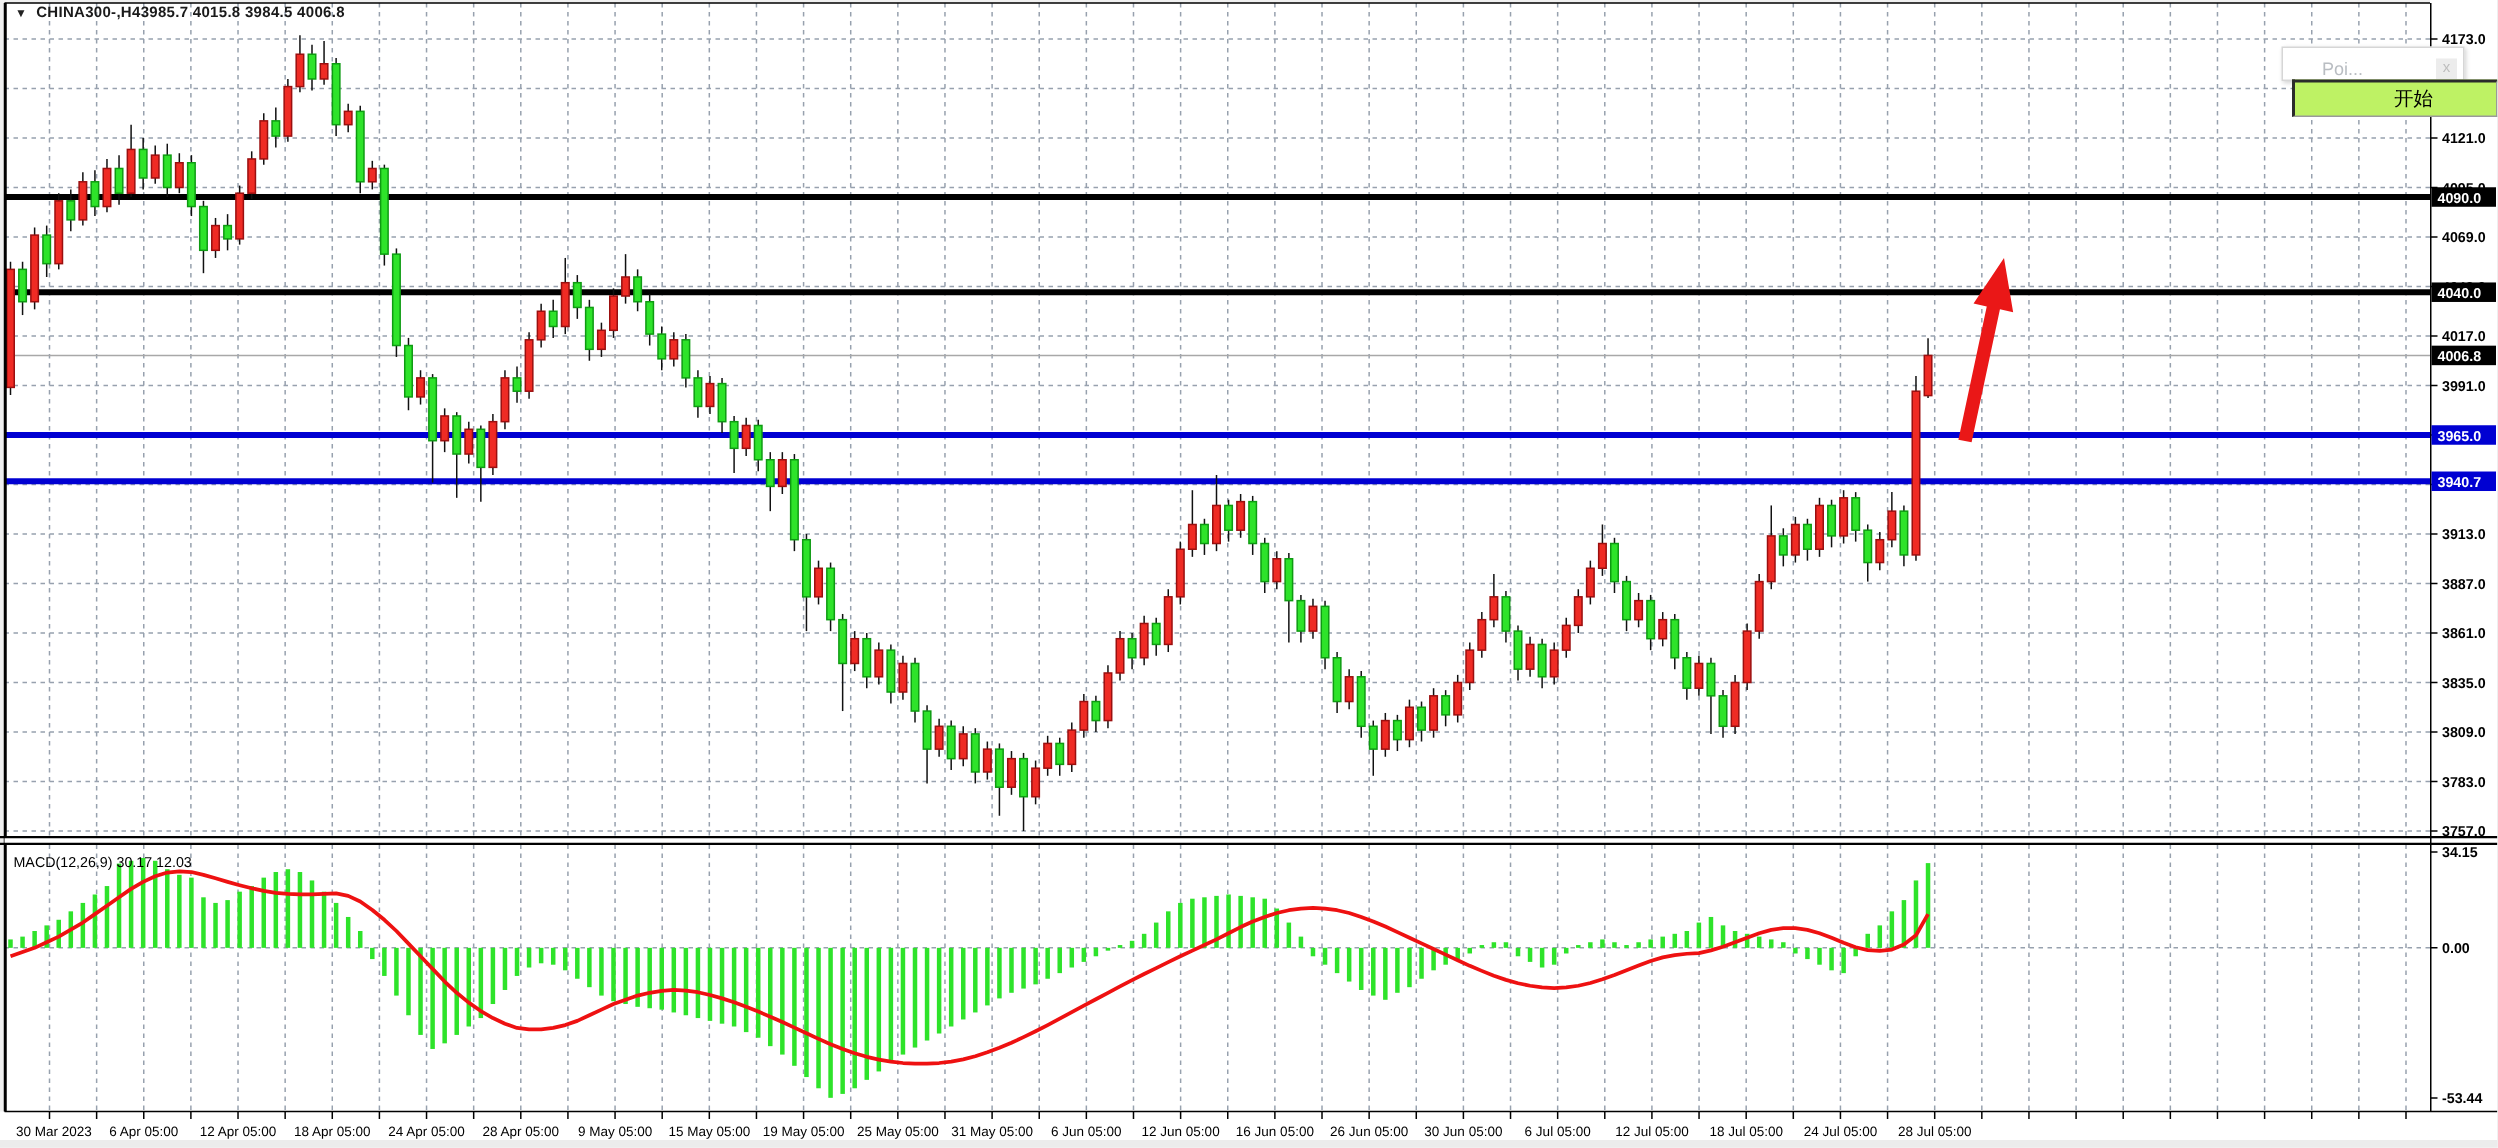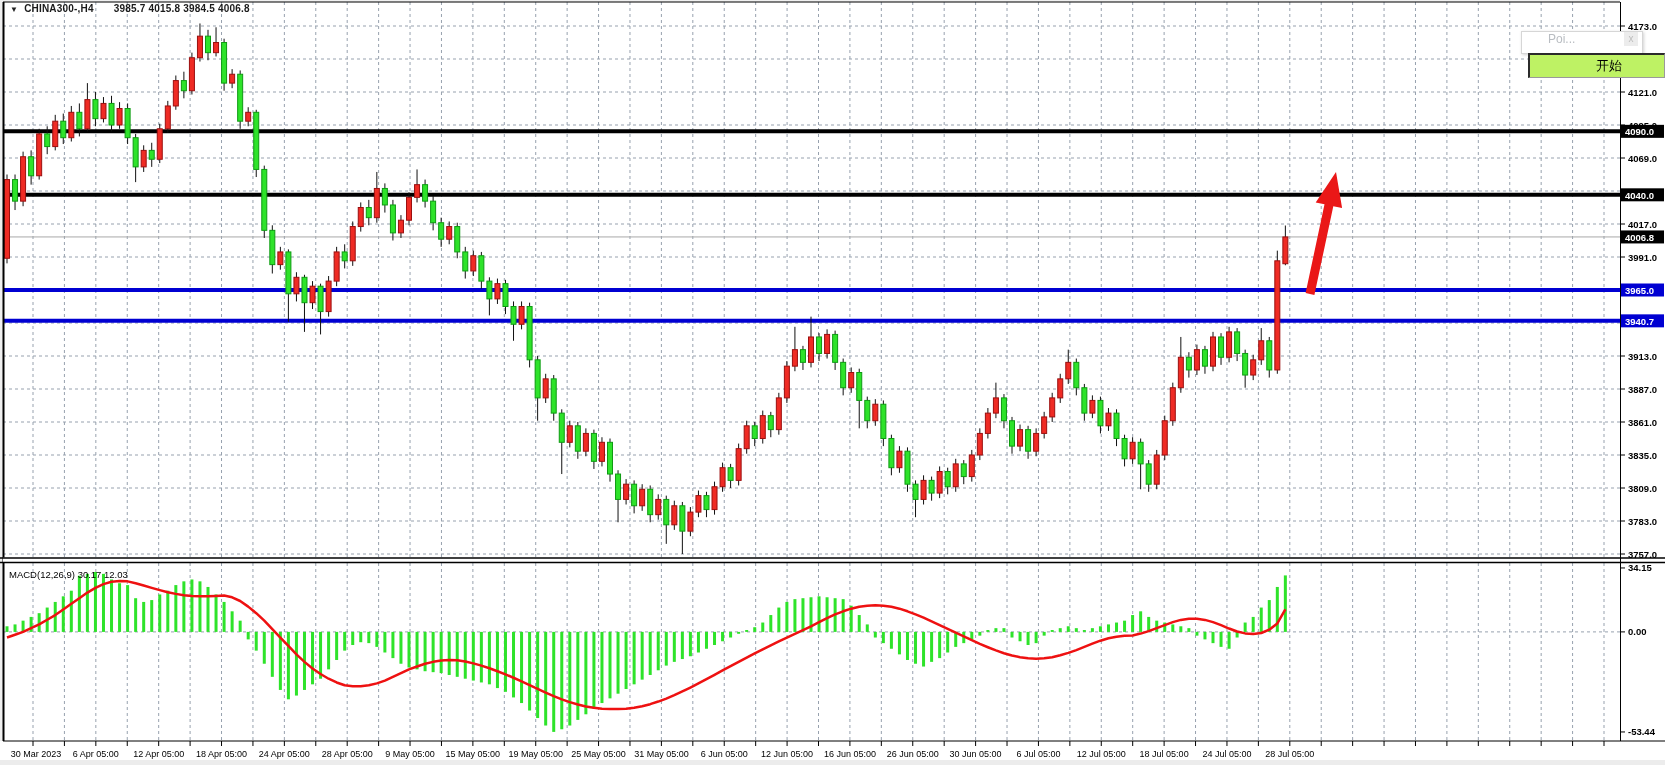--- a/index.html
+++ b/index.html
@@ -1,22 +1,22 @@
 <!DOCTYPE html>
 <html><head>
 <meta charset="utf-8">
 <style>
   html,body{margin:0;padding:0;background:#e8e8e8;font-family:"Liberation Sans",sans-serif;}
   #win{position:relative;width:1665px;height:765px;background:#f0f0f0;overflow:hidden;}
   #chart-svg{position:absolute;left:0;top:0;}
   #title-bar{position:absolute;left:10px;top:3px;font-size:10px;font-weight:700;color:#1a1a1a;letter-spacing:.2px;white-space:nowrap;z-index:5;}
   #title-bar .tri{font-size:8px;margin-right:6px;color:#222;cursor:pointer;}
-  #title-bar .ohlc{margin-left:20px;font-weight:700;}
+  #title-bar .ohlc{margin-left:0;font-weight:700;}
   .popup{position:absolute;left:1521px;top:31px;width:122px;z-index:9;}
-  .popup-titlebar{height:21px;background:#ffffff;border:1px solid #d6d6d6;box-shadow:1px 1px 3px rgba(0,0,0,.18);display:flex;align-items:flex-start;}
+  .popup-titlebar{height:21px;background:#ffffff;border:1px solid #d6d6d6;box-shadow:1px 1px 3px rgba(0,0,0,.18);display:flex;align-items:flex-end;}
   .popup-title{color:#b9bdc2;font-size:12px;padding-left:26px;flex:1;}
   .popup-close{width:14px;height:14px;margin-right:4px;background:#ececec;color:#bdbdbd;font-size:10px;line-height:14px;text-align:center;cursor:pointer;}
   .start-btn{position:absolute;left:1528px;top:53px;width:137px;height:25px;background:#bef264;border-top:2px solid #2b2b2b;border-left:2px solid #2b2b2b;border-right:1px solid #9a9a9a;border-bottom:1px solid #9a9a9a;box-sizing:border-box;font-size:13px;color:#000;text-indent:66px;line-height:21px;cursor:pointer;z-index:9;}
 </style>
 </head>
 <body>
 
 <div id="win">
   <svg id="chart-svg" width="1665" height="765">
       <rect x="0" y="0" width="1665" height="765" fill="#f0f0f0"></rect>

